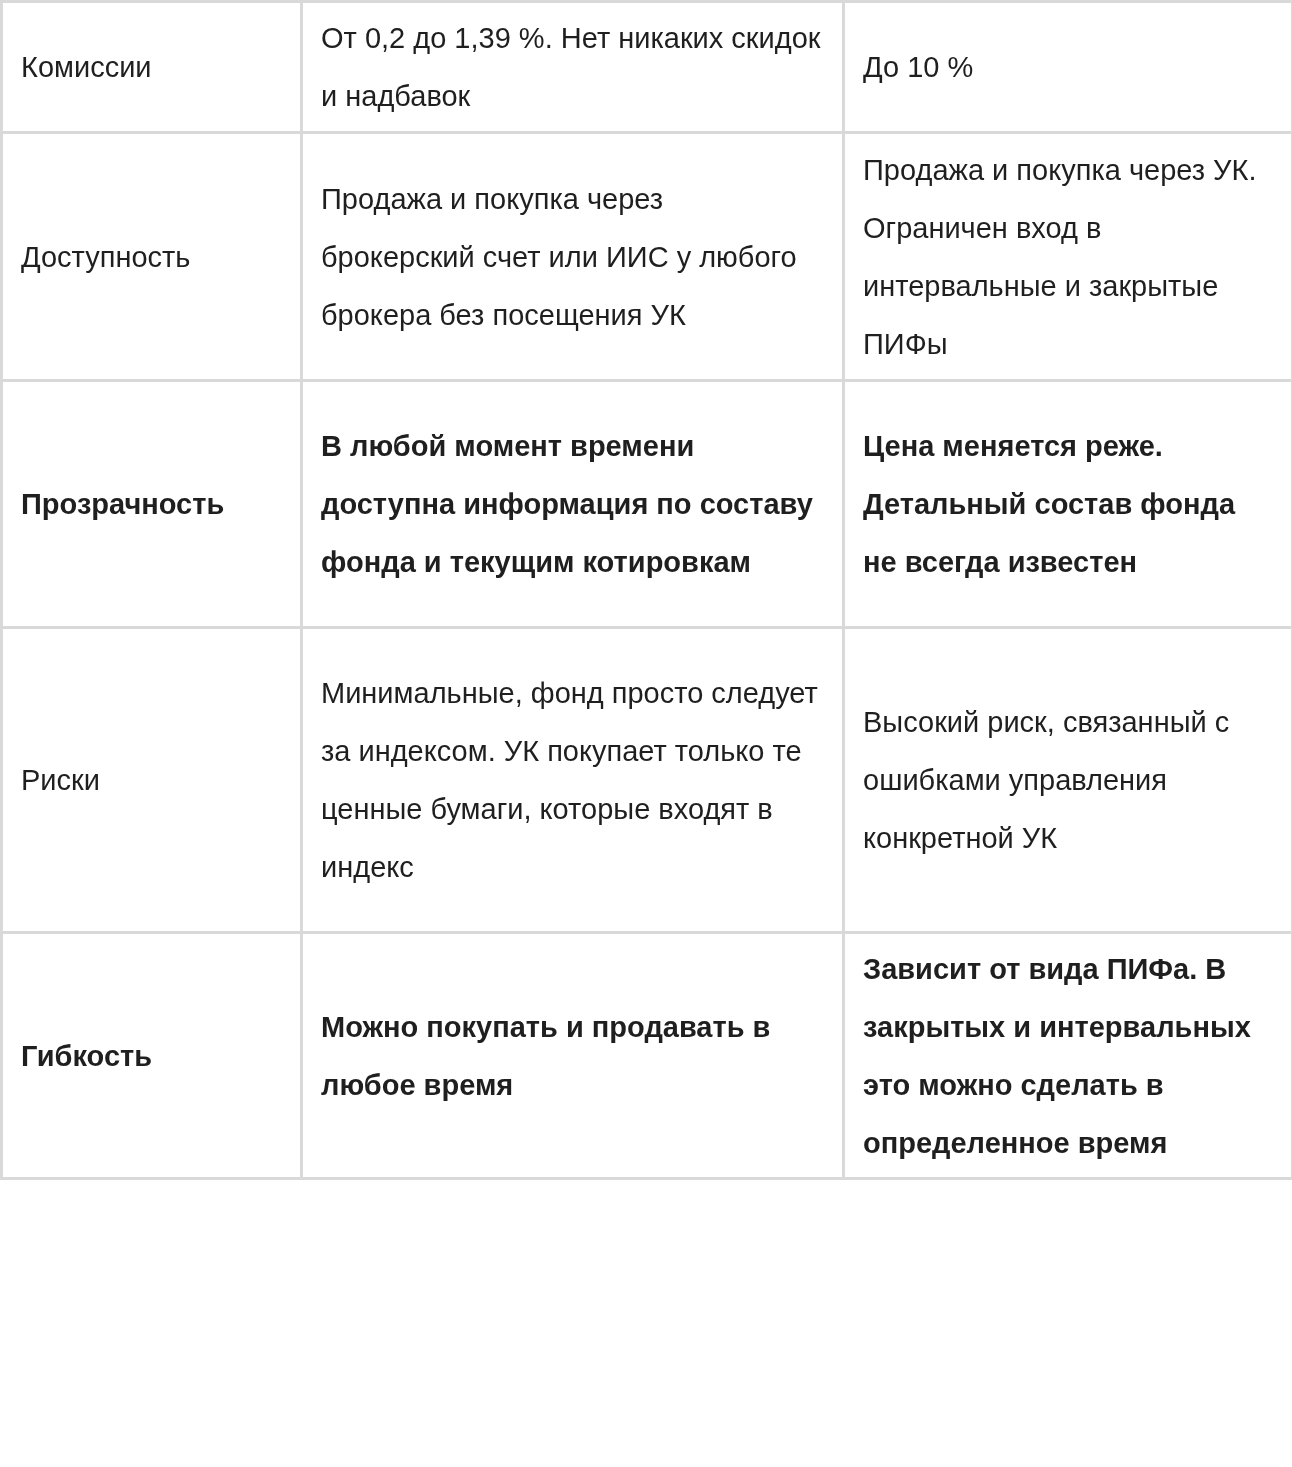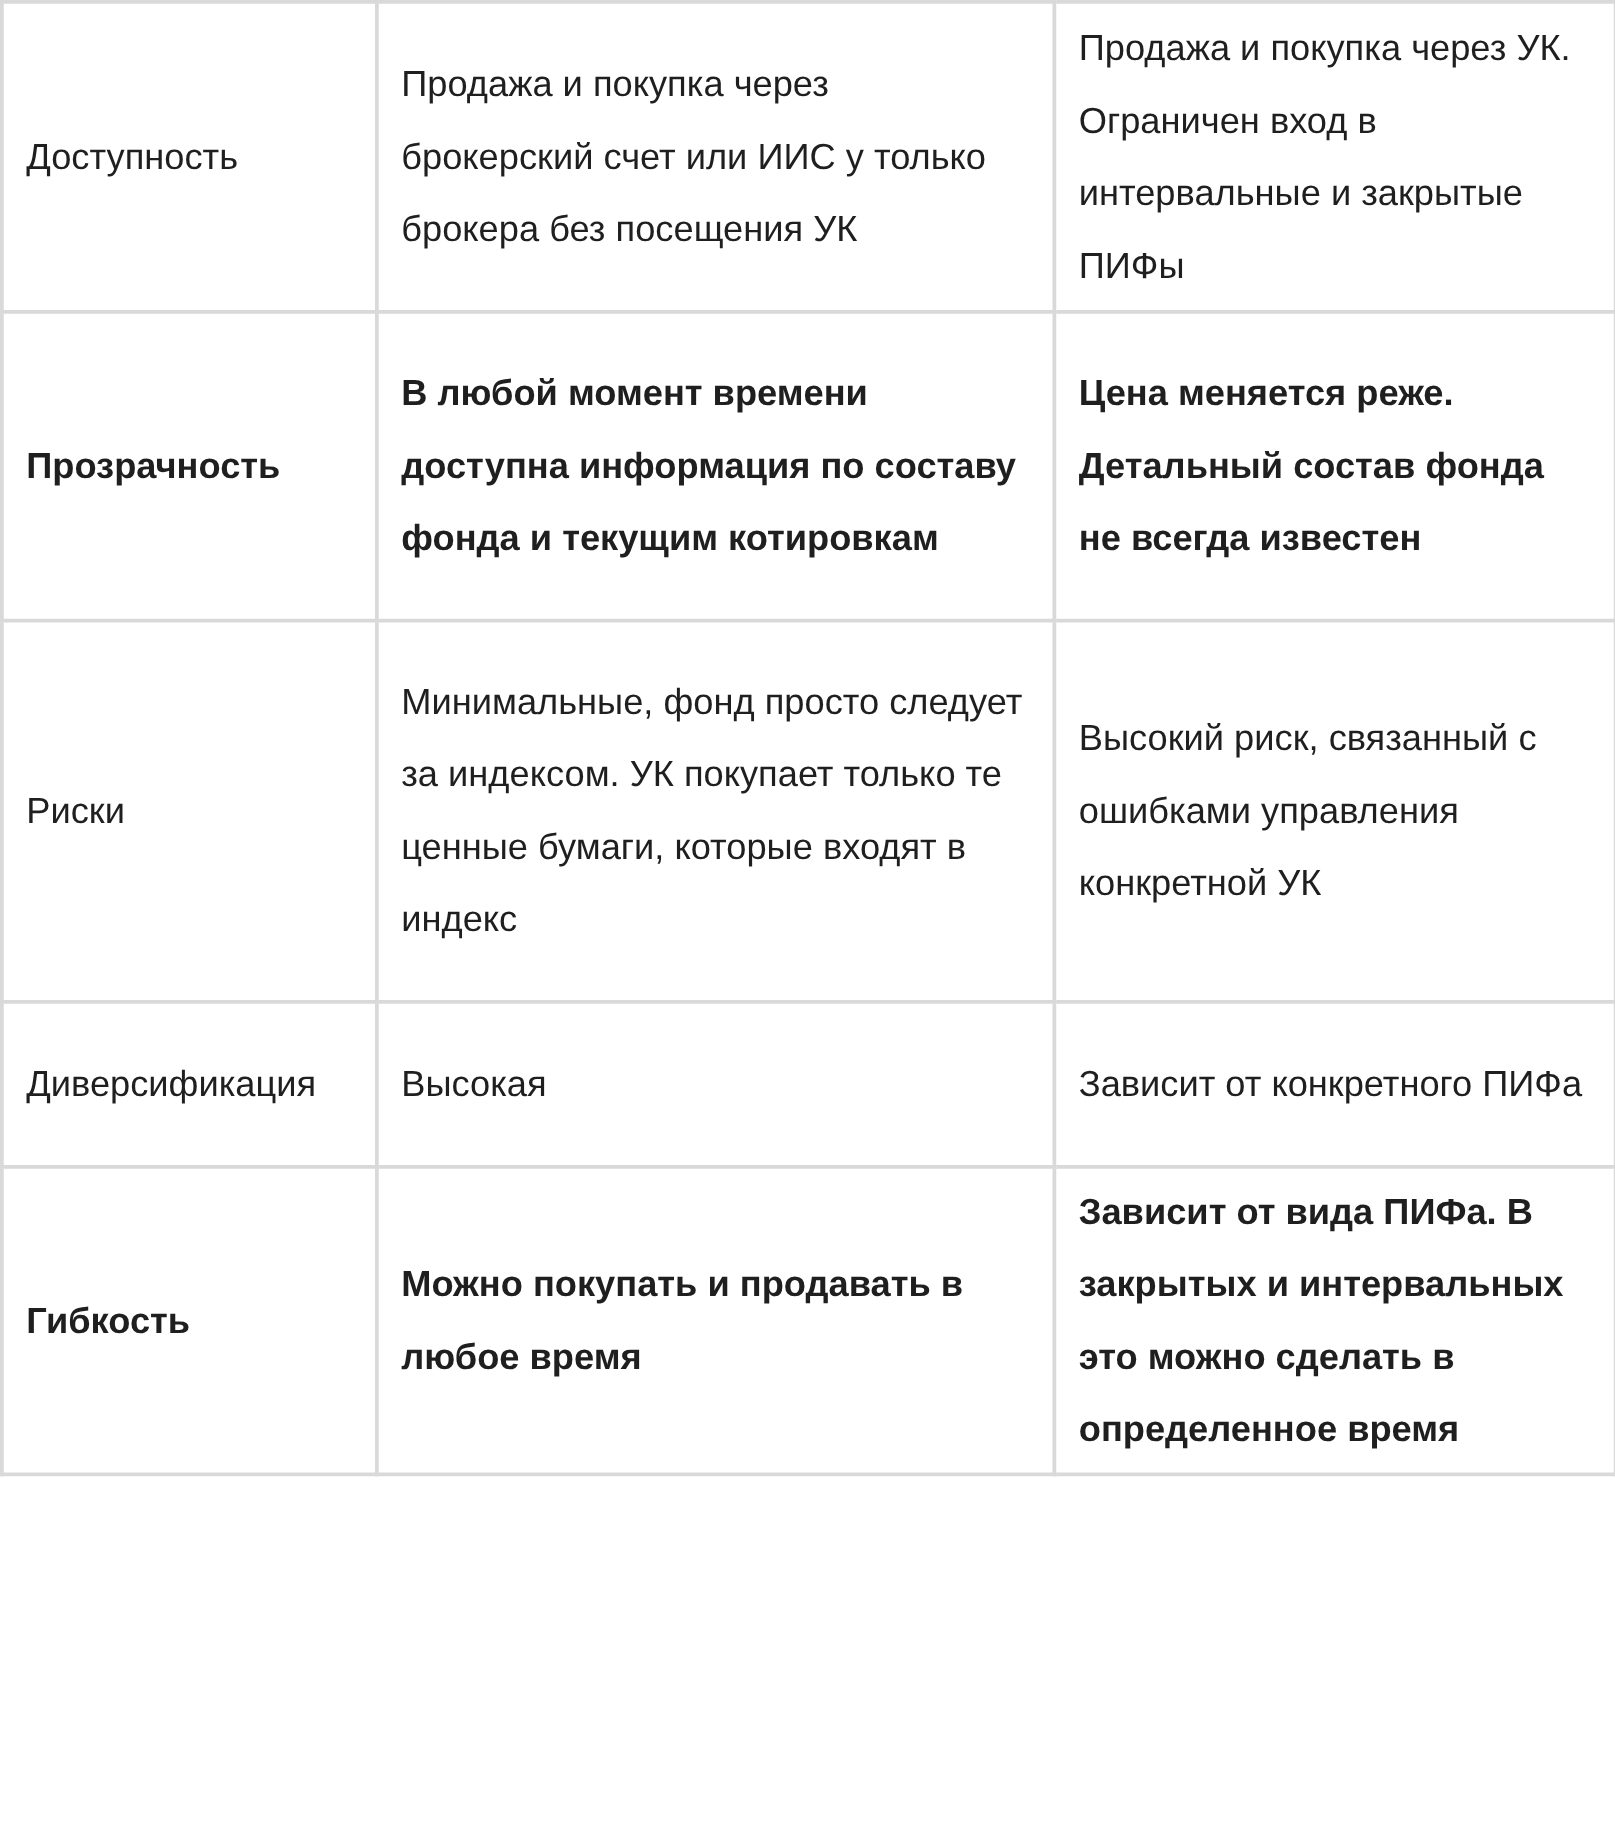--- a/index.html
+++ b/index.html
@@ -43,39 +43,39 @@
 </head>
 <body>
 
 <table class="compare">
   <colgroup>
     <col class="c1">
       <col class="c2">
       <col class="c3">
   </colgroup>
   <tbody>
+    <tr class="r1">
+      <td>Комиссии</td>
+      <td>От 0,2 до 1,39 %. Нет никаких скидок и надбавок</td>
+      <td>До 10 %</td>
+    </tr>
     <tr class="r2">
       <td>Доступность</td>
-      <td>Продажа и покупка через брокерский счет или ИИС у только брокера без посещения УК</td>
+      <td>Продажа и покупка через брокерский счет или ИИС у любого брокера без посещения УК</td>
       <td>Продажа и покупка через УК. Ограничен вход в интервальные и закрытые ПИФы</td>
     </tr>
     <tr class="r3">
       <td>Прозрачность</td>
       <td>В любой момент времени доступна информация по составу фонда и текущим котировкам</td>
       <td>Цена меняется реже. Детальный состав фонда не всегда известен</td>
     </tr>
     <tr class="r4">
       <td>Риски</td>
       <td>Минимальные, фонд просто следует за индексом. УК покупает только те ценные бумаги, которые входят в индекс</td>
       <td>Высокий риск, связанный с ошибками управления конкретной УК</td>
     </tr>
-    <tr class="r5">
-      <td>Диверсификация</td>
-      <td>Высокая</td>
-      <td>Зависит от конкретного ПИФа</td>
-    </tr>
     <tr class="r6">
       <td>Гибкость</td>
       <td>Можно покупать и продавать в любое время</td>
       <td>Зависит от вида ПИФа. В закрытых и интервальных это можно сделать в определенное время</td>
     </tr>
   </tbody>
 </table>
 
 </body></html>

